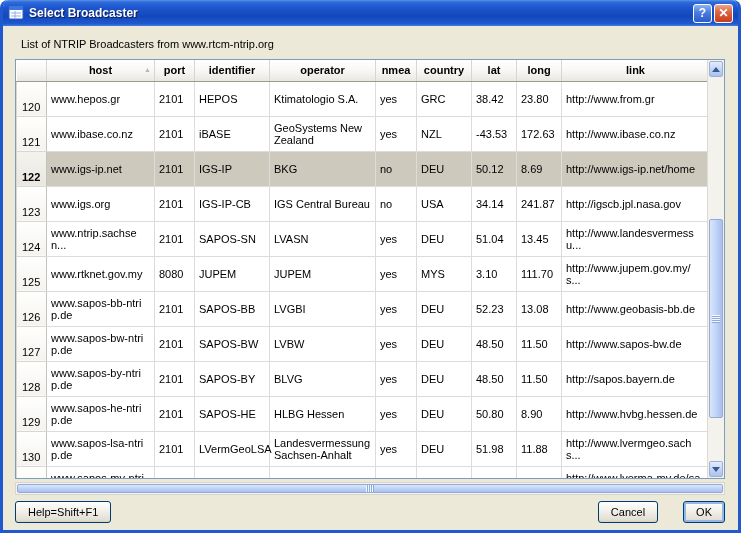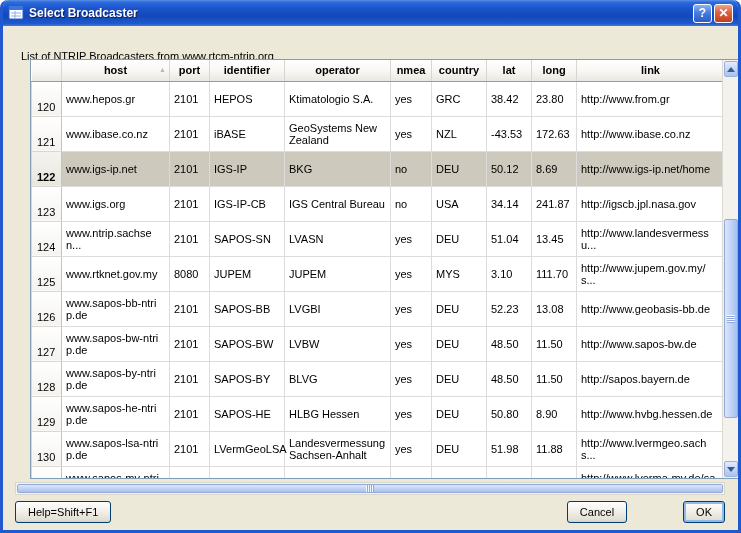--- a/index.html
+++ b/index.html
@@ -32,25 +32,25 @@
     width:19px; height:19px; border-radius:3px; border:1px solid #ffffff;
     font-family:"Liberation Sans",sans-serif; font-weight:bold; font-size:12px;
     color:#fff; display:flex; align-items:center; justify-content:center;
     cursor:default; padding:0; line-height:1;
   }
   .cap-btn.help { background:linear-gradient(180deg,#8cb4f2 0%,#4a7ce0 45%,#2a5cc8 100%); }
   .cap-btn.close { background:linear-gradient(180deg,#eba68b 0%,#dd6547 40%,#c63d1a 100%); }
 
   
   .content { position:relative; height:504px; background:#ece9d8; }
-  .subtitle { position:absolute; left:18px; top:24px; font-size:11px; color:#000; }
+  .subtitle { position:absolute; left:18px; top:12px; font-size:11px; color:#000; }
 
   
   .table-wrap {
-    position:absolute; left:27px; top:33px; width:710px; height:420px;
+    position:absolute; left:12px; top:33px; width:710px; height:420px;
     background:#ffffff; border:1px solid #7f9db9; overflow:hidden;
   }
   table { border-collapse:collapse; table-layout:fixed; width:693px; font-size:11px; }
   col.col-num{width:30px} col.col-host{width:108px} col.col-port{width:40px}
   col.col-identifier{width:75px} col.col-operator{width:106px} col.col-nmea{width:41px}
   col.col-country{width:55px} col.col-lat{width:45px} col.col-long{width:45px} col.col-link{width:148px}
 
   thead th {
     position:relative; height:21px; font-size:11px; font-weight:bold; text-align:center;
     background:linear-gradient(180deg,#ffffff 0%,#f7f6f3 55%,#e9e7e1 100%);
@@ -107,30 +107,30 @@
     background:linear-gradient(180deg,#dbe6fb 0%,#c4d5f8 45%,#a6c0f0 100%);
     border:1px solid #96abd2; border-radius:2px;
     display:flex; align-items:center; justify-content:center;
   }
   .hthumb .hgrip { width:8px; height:7px;
     background:repeating-linear-gradient(90deg,#f4f8ff 0 1px,#8fa9dd 1px 2px); }
 
   
   .footer {
     position:absolute; left:12px; right:13px; top:474px; height:24px;
-    display:flex; align-items:center; gap:12px;
+    display:flex; align-items:center; gap:25px;
   }
   .xp-btn {
     height:22px; padding:0 12px; font-family:"Liberation Sans",sans-serif; font-size:11px;
     color:#000; border:1px solid #003c74; border-radius:3px;
     background:linear-gradient(180deg,#ffffff 0%,#f2f0ea 45%,#e2ded2 90%,#d4cfc0 100%);
     cursor:default;
   }
   .help-btn { margin-right:auto; }
-  .xp-btn.default { box-shadow:inset 0 0 0 2px #93b8ea;margin-left:44px; }
+  .xp-btn.default { box-shadow:inset 0 0 0 2px #93b8ea; }
 </style>
 </head>
 <body>
 
 <div class="window">
 
   <div class="titlebar">
     <span class="title-icon">
       <svg width="16" height="16" viewBox="0 0 16 16">
         <rect x="1" y="1" width="14" height="13" rx="1" fill="#ffffff" stroke="#2a5cc8"></rect>

